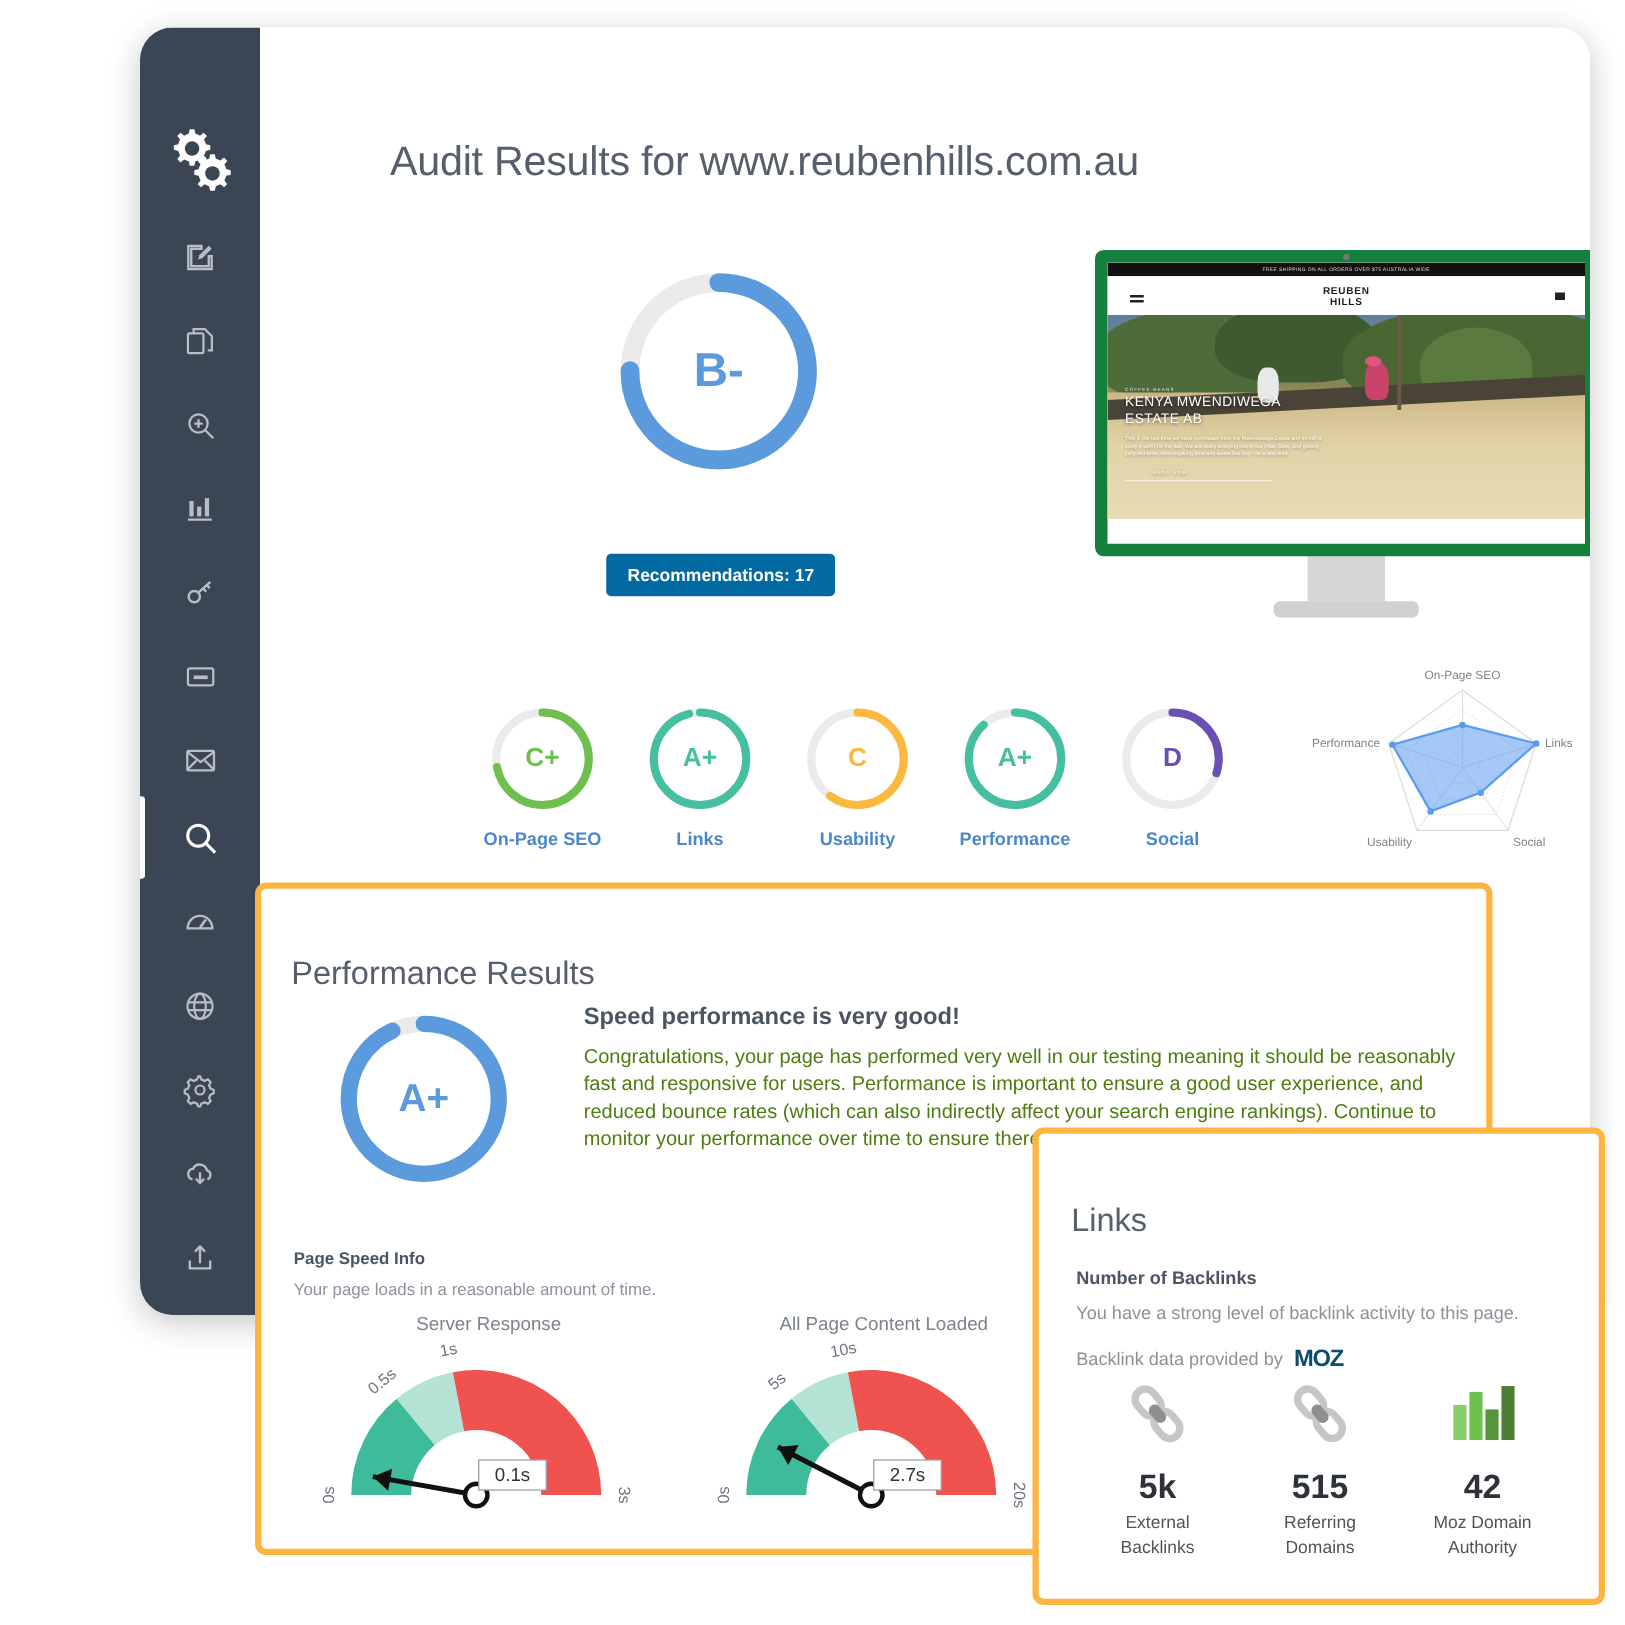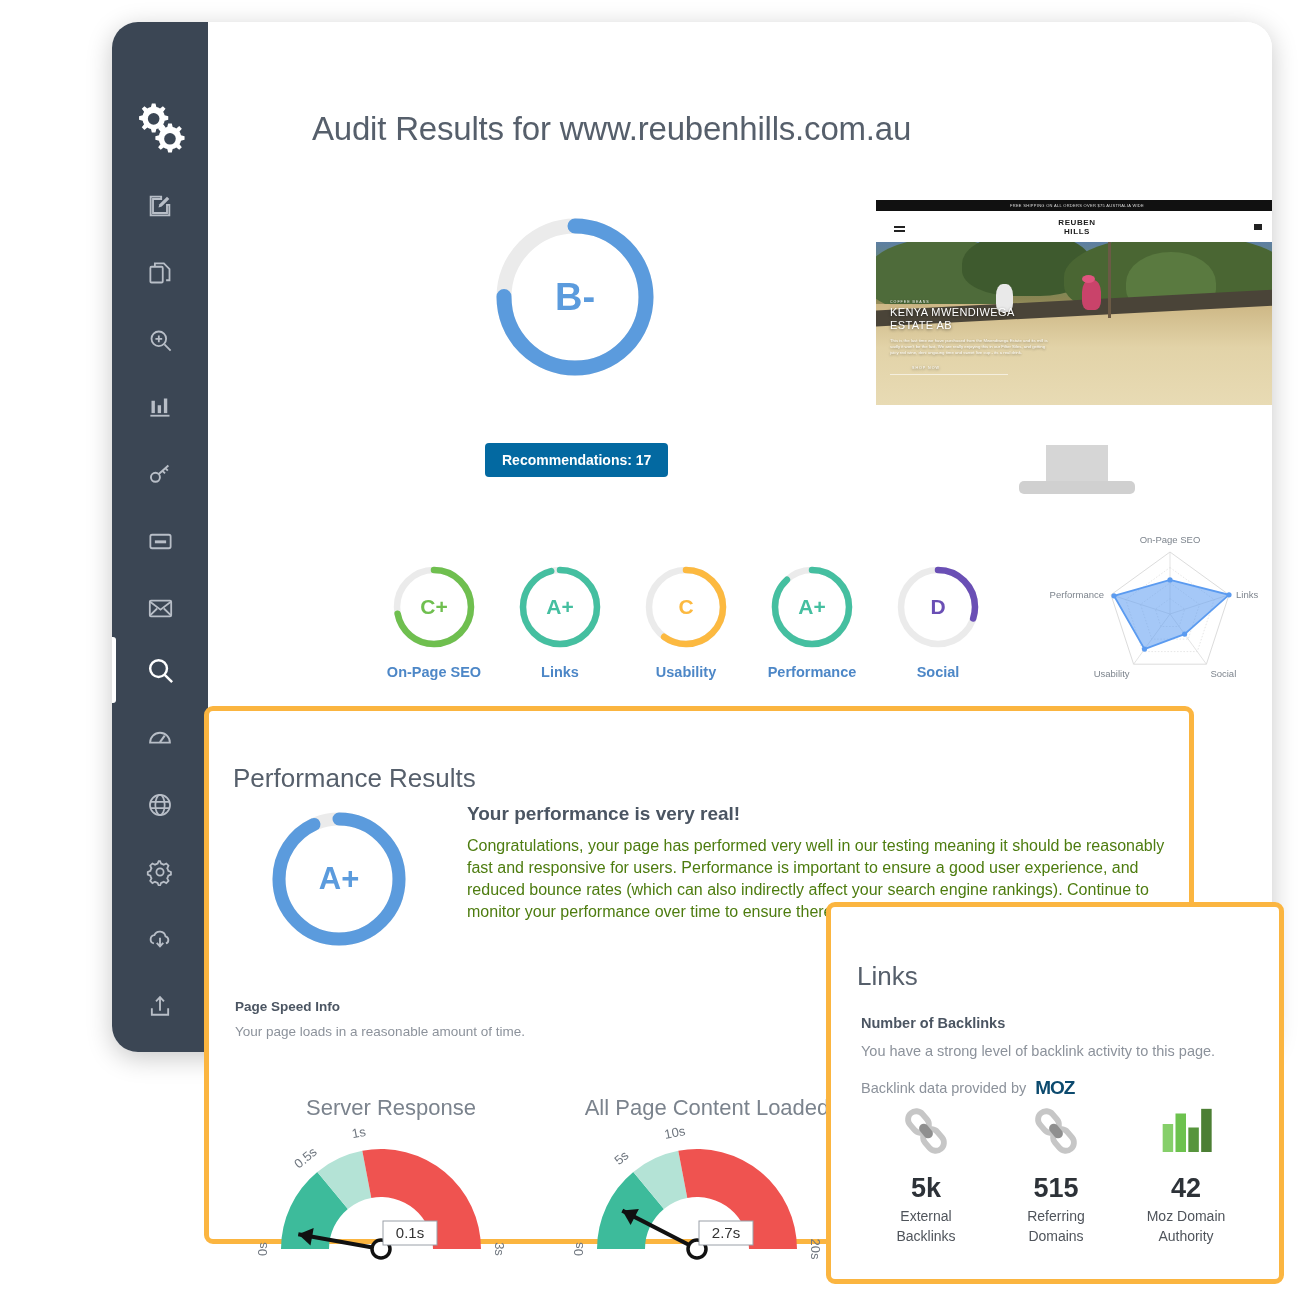--- a/index.html
+++ b/index.html
@@ -125,21 +125,21 @@
   #monitor {
     position: absolute;
     left: 668px;
     top: 178px;
   }
   #monitor-bezel {
     width: 402px;
     height: 245px;
     background: #15803d;
     border-radius: 7px;
-    padding: 0;
+    padding: 10px;
     box-sizing: border-box;
     position: relative;
   }
   #monitor-cam {
     position: absolute;
     top: 3px; left: 50%;
     transform: translateX(-50%);
     width: 5px; height: 5px;
     border-radius: 50%;
     background: #777;
@@ -284,24 +284,23 @@
     position: absolute; left: 26px; top: 288px;
     font-size: 13.5px; font-weight: 700; color: #4b5562;
   }
   #pagespeed-sub {
     position: absolute; left: 26px; top: 313px;
     font-size: 13.5px; color: #8c929b;
   }
   .speedo-wrap { position: absolute; top: 340px; }
   .speedo-title {
     text-align: center;
-    font-size: 22px;
+    font-size: 15px;
     color: #7b838d;
     margin-bottom: 4px;
-    margin-top: 44px;
   }
 
   
   #links-sub-title {
     position: absolute; left: 30px; top: 108px;
     font-size: 14.5px; font-weight: 700; color: #4b5562;
   }
   #links-sub-desc {
     position: absolute; left: 30px; top: 136px;
     font-size: 14.5px; color: #8c929b;
@@ -556,21 +555,21 @@
   <div class="panel-title" style="position:absolute;left:24px;top:20px;">Performance Results</div>
 
   <div id="perf-ring" class="ring" style="width:144px;height:144px;">
     <svg width="144" height="144" viewBox="0 0 144 144">
       <circle cx="72" cy="72" r="60" fill="none" stroke="#ebebeb" stroke-width="13"></circle>
       <circle id="ring-perf" cx="72" cy="72" r="60" fill="none" stroke="#5b9bdd" stroke-width="13" stroke-linecap="round" transform="rotate(-90 72 72)" stroke-dasharray="376.99111843077515" stroke-dashoffset="26.38937829015424"></circle>
     </svg>
     <div class="grade" style="font-size:31px;color:#5b9bdd;">A+</div>
   </div>
 
-  <div id="perf-headline">Your performance is very real!</div>
+  <div id="perf-headline">Speed performance is very good!</div>
   <div id="perf-body">Congratulations, your page has performed very well in our testing meaning it should be reasonably fast and responsive for users. Performance is important to ensure a good user experience, and reduced bounce rates (which can also indirectly affect your search engine rankings). Continue to monitor your performance over time to ensure there are no periodic fluctuations.</div>
 
   <div id="pagespeed-title">Page Speed Info</div>
   <div id="pagespeed-sub">Your page loads in a reasonable amount of time.</div>
 
   <div class="speedo-wrap" id="speedo-0" style="left:22px;width:320px;"><div class="speedo-title">Server Response</div><svg width="300" height="150" viewBox="0 0 300 150">
         <path d="M50.0 124.0 A100 100 0 0 1 86.3 46.9 L116.9 83.9 A52 52 0 0 0 98.0 124.0 Z" fill="#3dbb9b"></path>
         <path d="M86.3 46.9 A100 100 0 0 1 131.3 25.8 L140.3 72.9 A52 52 0 0 0 116.9 83.9 Z" fill="#b4e3d6"></path>
         <path d="M131.3 25.8 A100 100 0 0 1 250.0 124.0 L202.0 124.0 A52 52 0 0 0 140.3 72.9 Z" fill="#ef5350"></path>
         <text x="36.0" y="124.0" text-anchor="middle" transform="rotate(270.0 36.0 124.0)" font-family="Liberation Sans, sans-serif" font-size="13" fill="#6f767f">0s</text>

